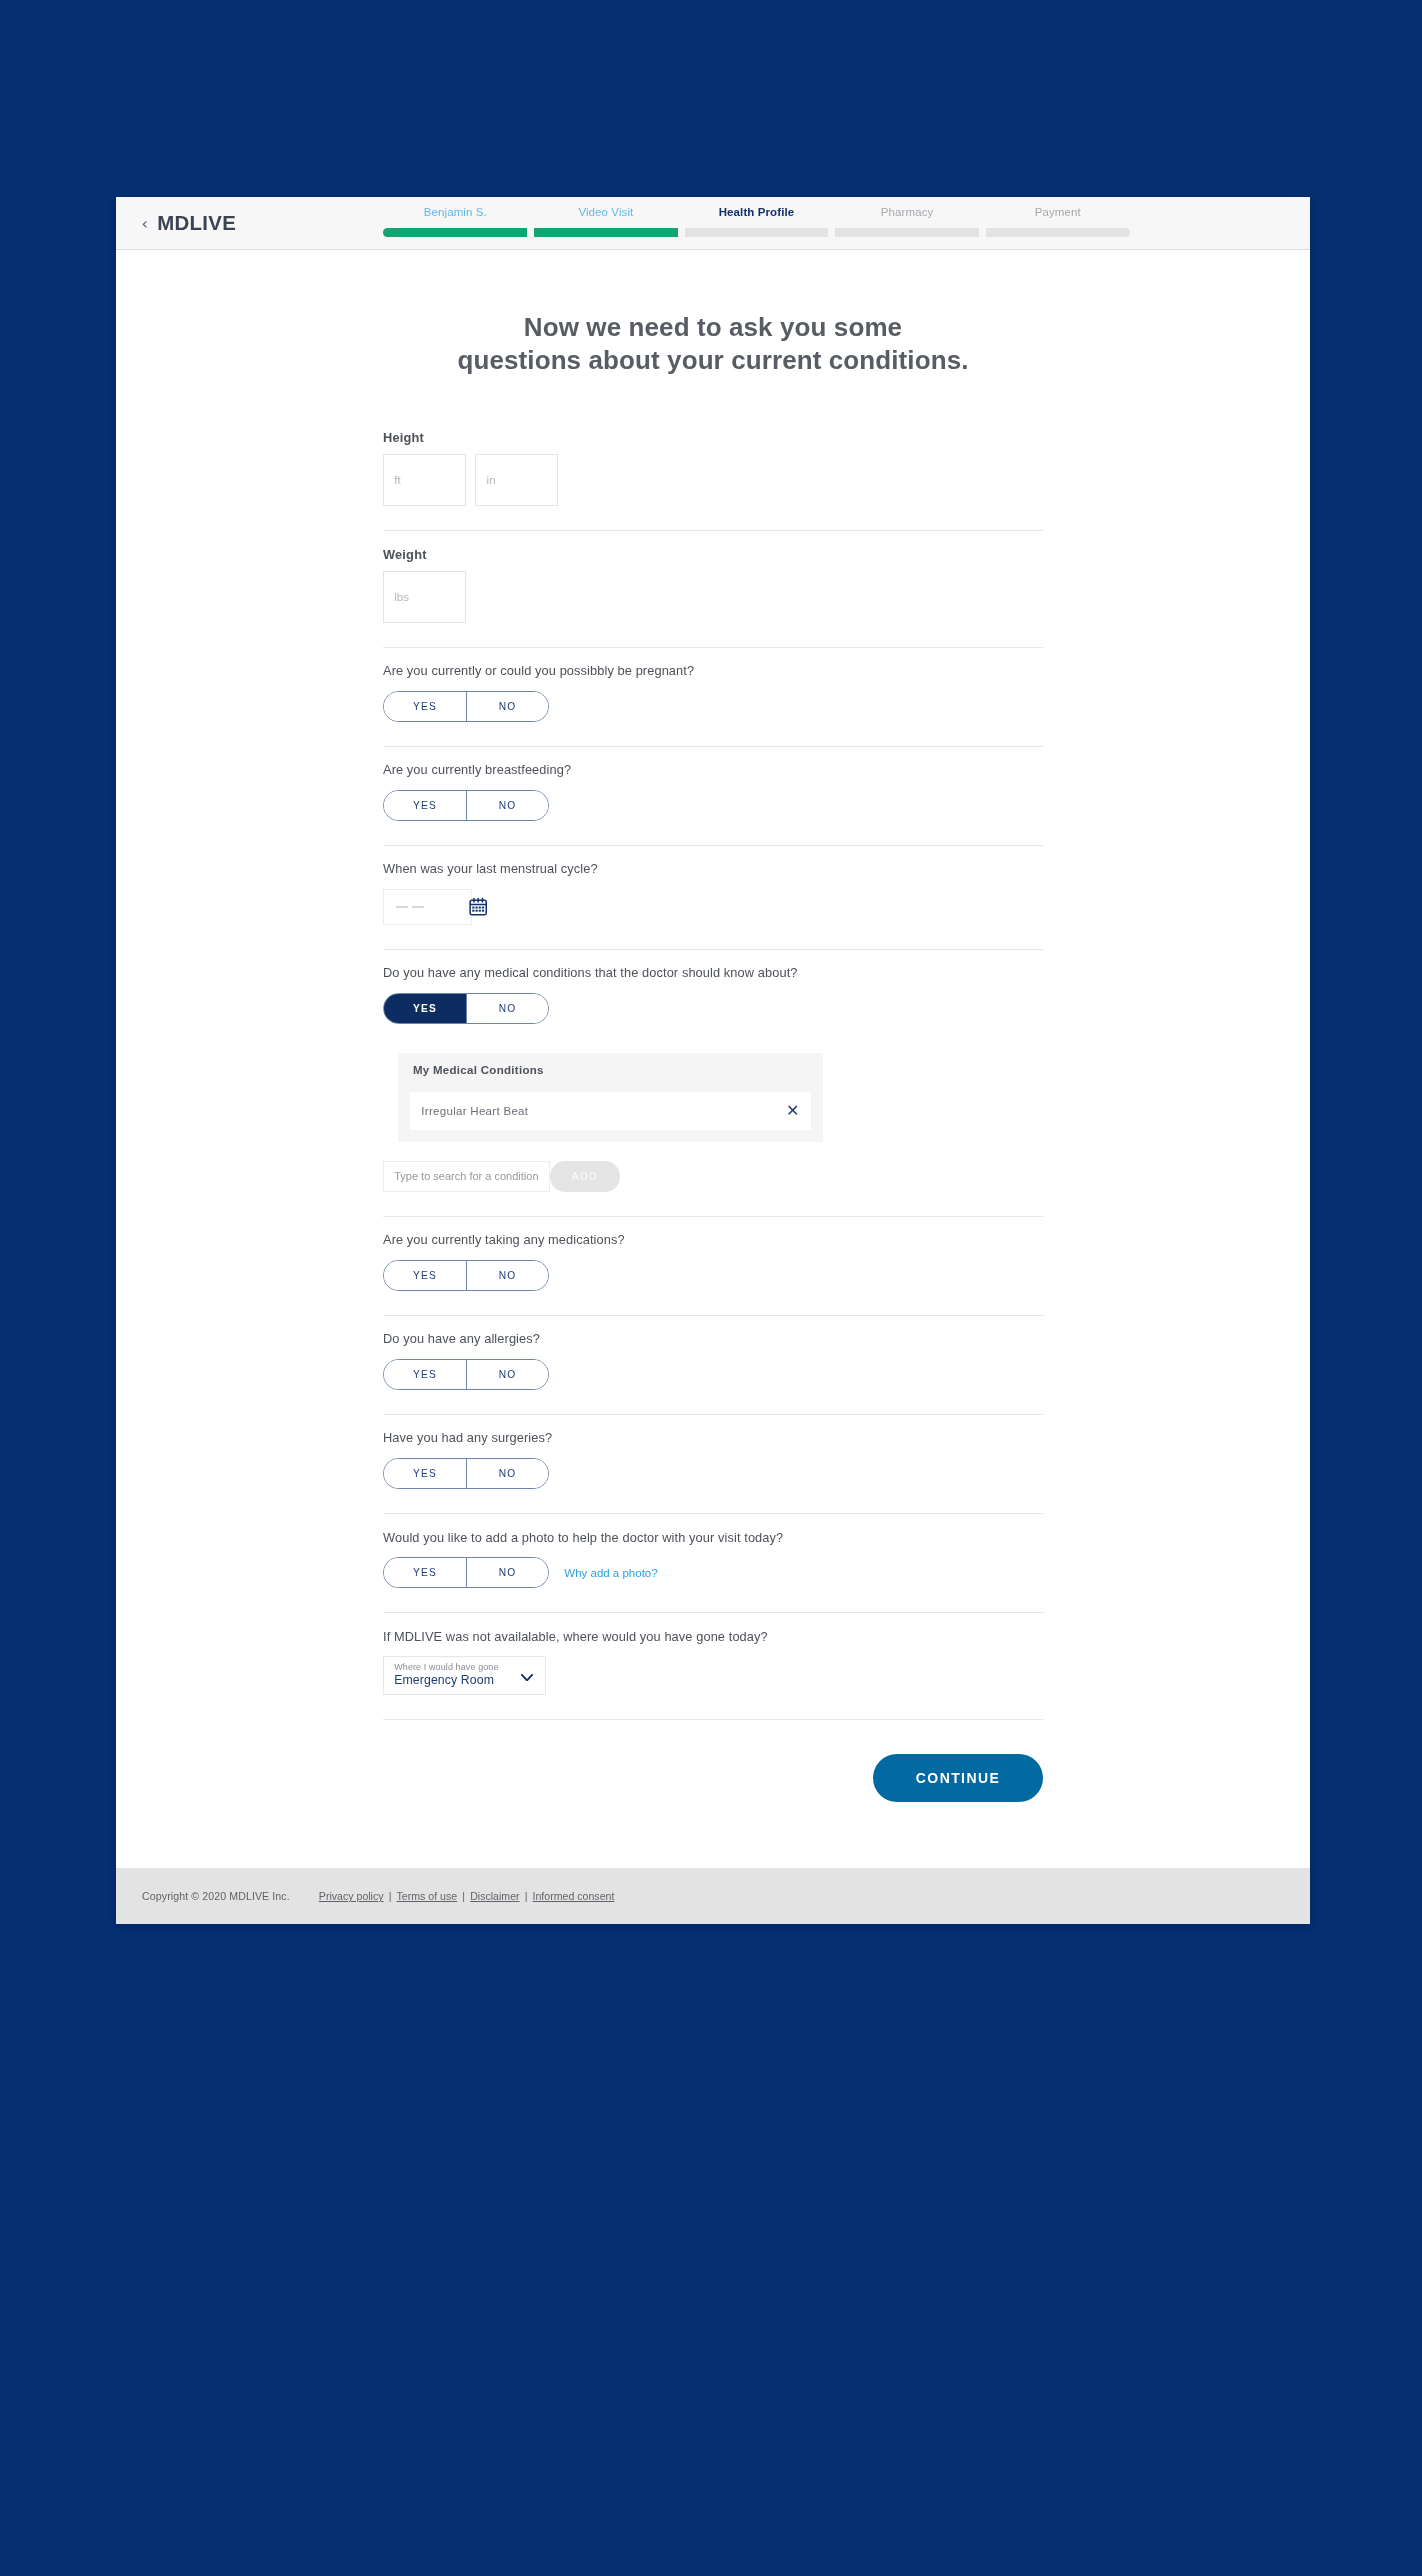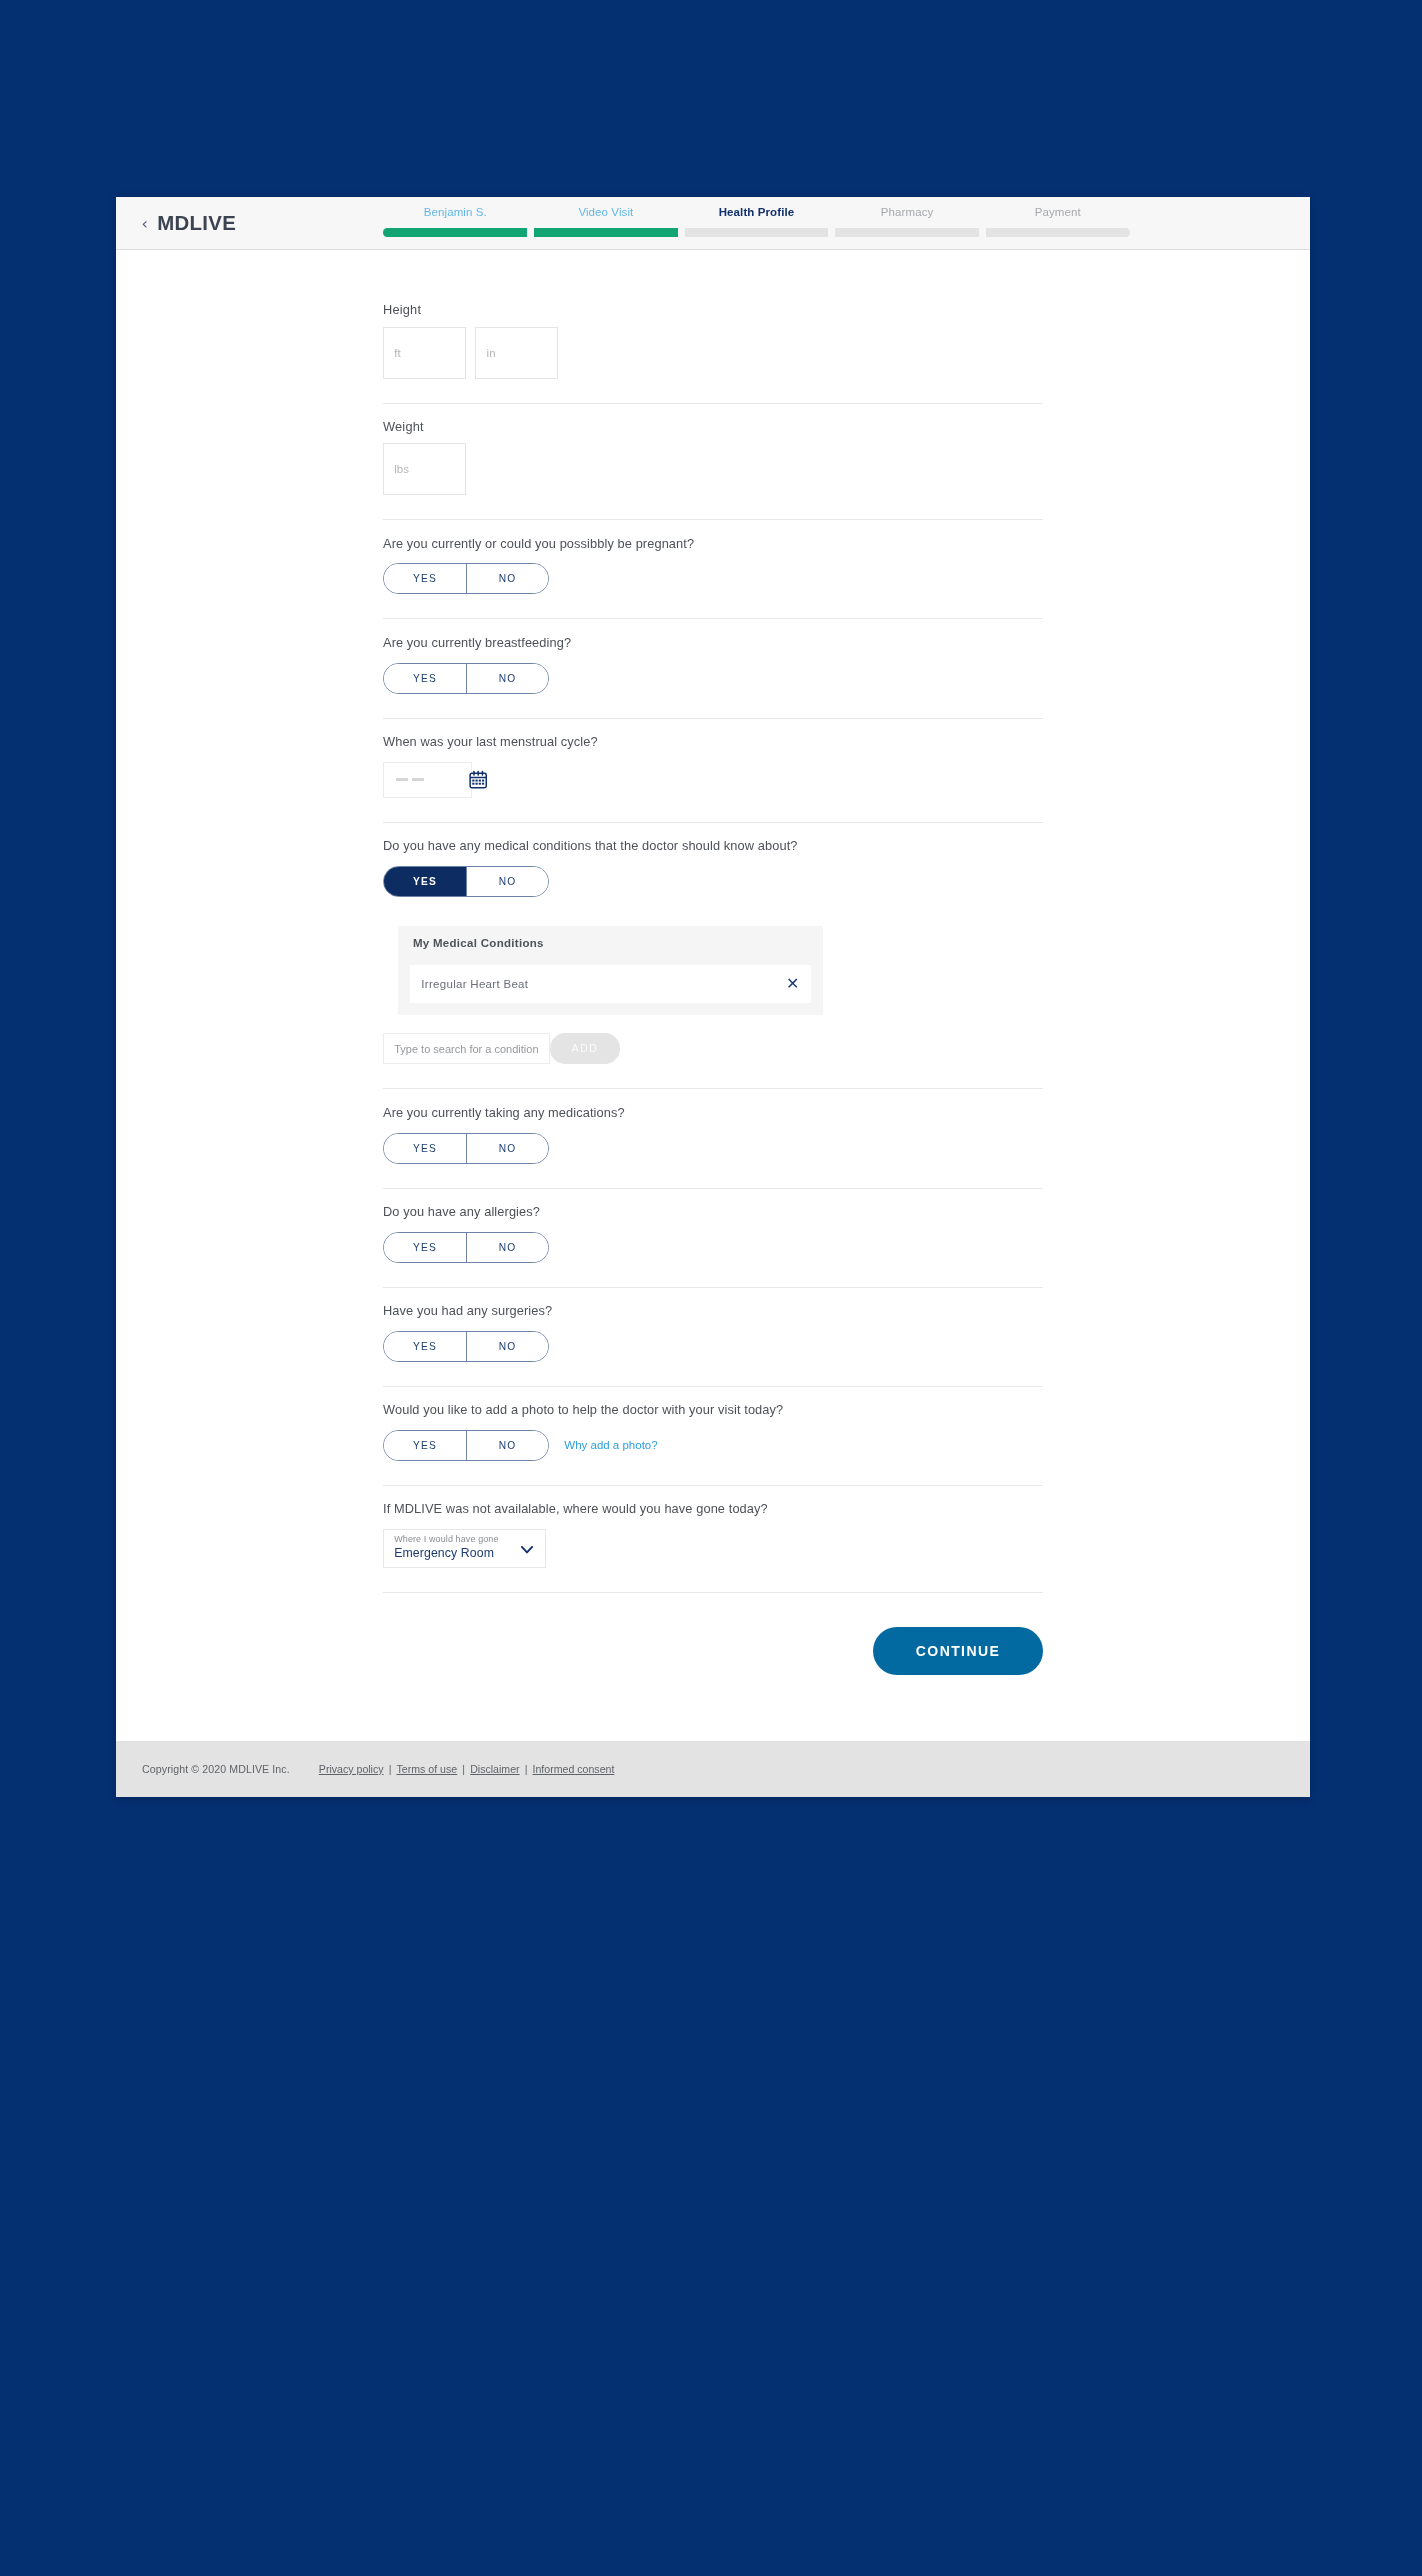--- a/index.html
+++ b/index.html
@@ -119,21 +119,21 @@
     margin: 0 auto;
     padding-top: 37px;
     width: 660px;
   }
 
   
   .qblock { padding: 15.3px 0 24px 0; border-bottom: 0.9px solid #e8e8e8; }
 
   .field-label {
     font-size: 12.8px;
-    font-weight: normal;
+    font-weight: bold;
     color: #4d5158;
     letter-spacing: 0.2px;
     margin-bottom: 9.4px;
   }
   .question {
     font-size: 12.8px;
     color: #4d5158;
     letter-spacing: 0.1px;
     margin-bottom: 12.8px;
   }
@@ -380,20 +380,24 @@
         </div>
         <div class="step">
           <span class="step-label">Payment</span>
           <span class="step-bar"></span>
         </div>
       </div>
     </div>
 
     <div class="body-area">
 
+      <div class="title">
+        <div>Now we need to ask you some</div>
+        <div>questions about your current conditions.</div>
+      </div>
 
       <div class="form">
 
         <div class="qblock">
           <div class="field-label">Height</div>
           <div class="inputs-row">
             <input class="txt" type="text" placeholder="ft" value="" style="">
             <input class="txt" type="text" placeholder="in" value="" style="">
           </div>
         </div>

